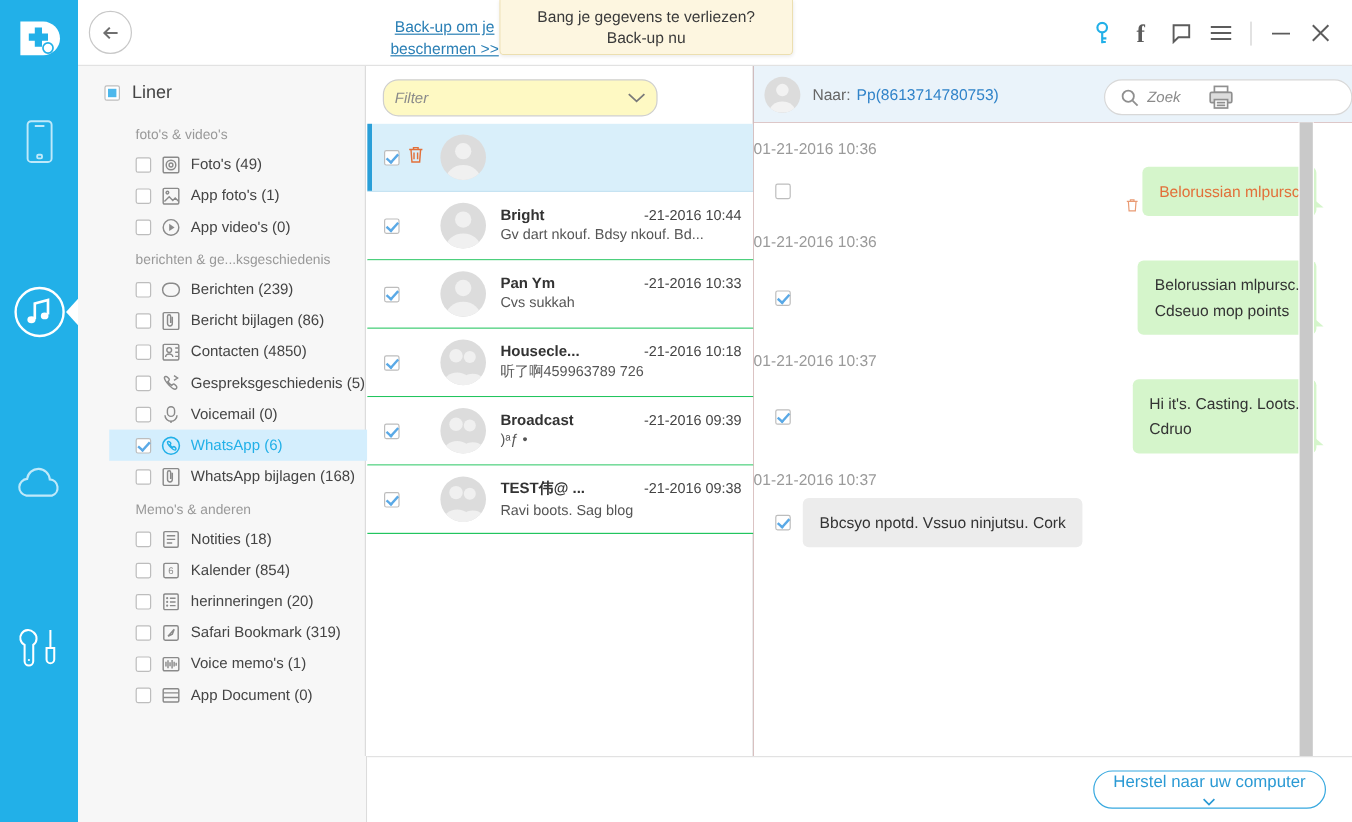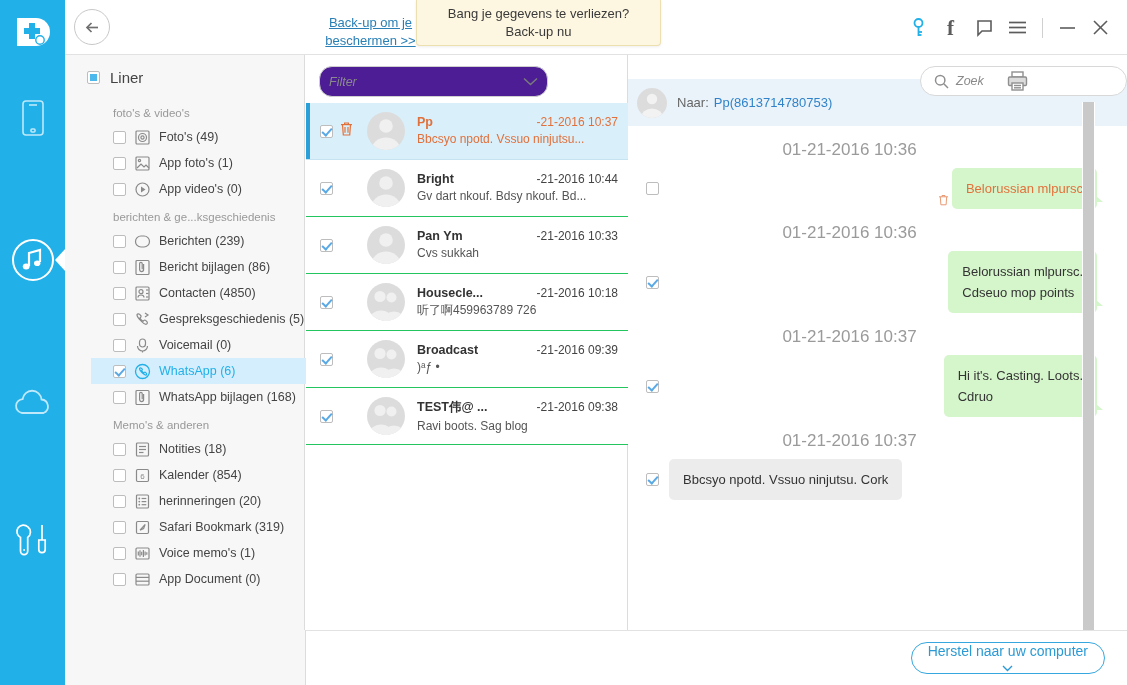--- a/index.html
+++ b/index.html
@@ -112,21 +112,21 @@
   }
 
   
   .listpanel {
     position: absolute; left: 306px; top: 55px; width: 322px; height: 575px;
     background: #ffffff; border-right: 1px solid #dcdcdc;
   }
   .filter-wrap { position: absolute; left: 13px; top: 11px; width: 229px; }
   .filter-box {
     height: 31px; border: 1px solid #cfcfcf; border-radius: 13px;
-    background: #4c1d95; display: flex; align-items: center;
+    background: #fef9c3; display: flex; align-items: center;
     padding: 0 9px; cursor: pointer;
   }
   .filter-box .ph { flex: 1; font-size: 12.5px; font-style: italic; color: #8a8a8a; }
 
   .msglist { position: absolute; left: 0; top: 48px; width: 322px; height: 527px; overflow: hidden; }
   .msgrow {
     position: relative; height: 57px; border-bottom: 1px solid #22c55e;
     display: flex; align-items: center; cursor: pointer; background: #fff;
   }
   .msgrow.selected { background: #d9effa; border-bottom: 1px solid #c6e3f2; }
@@ -153,36 +153,35 @@
     white-space: nowrap; overflow: hidden; text-overflow: ellipsis;
   }
   .msgrow.selected .rowname, .msgrow.selected .rowdate, .msgrow.selected .rowprev {
     color: #e2703a;
   }
 
   
   .chatpanel {
     position: absolute; left: 628px; top: 55px; width: 499px; height: 575px;
     background: #7f1d1d;
-    margin-top: 24px;
   }
   .chat-head {
     position: absolute; left: 0; top: 0; width: 499px; height: 47px;
     background: #eaf3fa; display: flex; align-items: center; padding-left: 9px;
   }
   .chat-head .avatar { margin-left: 0; width: 30px; height: 30px; }
   .chat-head .naar { font-size: 13px; color: #666; margin-left: 10px; }
   .chat-head .to { font-size: 13px; color: #3083c9; margin-left: 5px; }
 
   .chat-scroll {
     position: absolute; left: 0; top: 47px; width: 499px; height: 528px;
     overflow: hidden; background: #fff;
   }
   .chat-date {
-    text-align: center; font-size: 17px; color: #9a9a9a;
+    text-align: left; font-size: 13px; color: #9a9a9a;
     margin: 14px 0 8px 0; padding-right: 56px;
   }
   .chat-item { position: relative; display: flex; align-items: center; padding: 0 30px 0 18px; }
   .chat-item .itemcb { flex: none; margin-right: 10px; }
   .bubble-wrap { flex: 1; display: flex; }
   .bubble-wrap.out { justify-content: flex-end; }
   .bubble-wrap.in { justify-content: flex-start; }
   .bubble {
     position: relative; max-width: 300px; border-radius: 5px;
     padding: 10px 14px; font-size: 13px; line-height: 21px;
@@ -539,24 +538,20 @@
               <polyline points="2,3.6 13,3.6"></polyline>
               <path d="M3.5 3.6 l0.8 10.4 h6.4 l0.8 -10.4"></path>
               <path d="M5.6 3.6 V2 h3.8 v1.6"></path>
               <line x1="6" y1="6" x2="6" y2="11.8"></line>
               <line x1="9" y1="6" x2="9" y2="11.8"></line>
             </svg></span>
           <span class="avatar"><svg width="38" height="38" viewBox="0 0 38 38">
               <circle cx="19" cy="14" r="6.8" fill="#f0f0f0"></circle>
               <path d="M4.5 38 a14.5 12.5 0 0 1 29 0 z" fill="#f0f0f0"></path>
             </svg></span>
-          <span class="rowtext"><span class="rowtop">
-              <span class="rowname">Pp</span>
-              <span class="rowdate">-21-2016 10:37</span>
-            </span><span class="rowprev">Bbcsyo npotd. Vssuo ninjutsu...</span></span>
         </div>
         <div class="msgrow">
           <span class="cb checked rowcb"></span>
           <span class="trash-spacer"></span>
           <span class="avatar"><svg width="38" height="38" viewBox="0 0 38 38">
               <circle cx="19" cy="14" r="6.8" fill="#f0f0f0"></circle>
               <path d="M4.5 38 a14.5 12.5 0 0 1 29 0 z" fill="#f0f0f0"></path>
             </svg></span>
           <span class="rowtext"><span class="rowtop">
               <span class="rowname">Bright</span>

